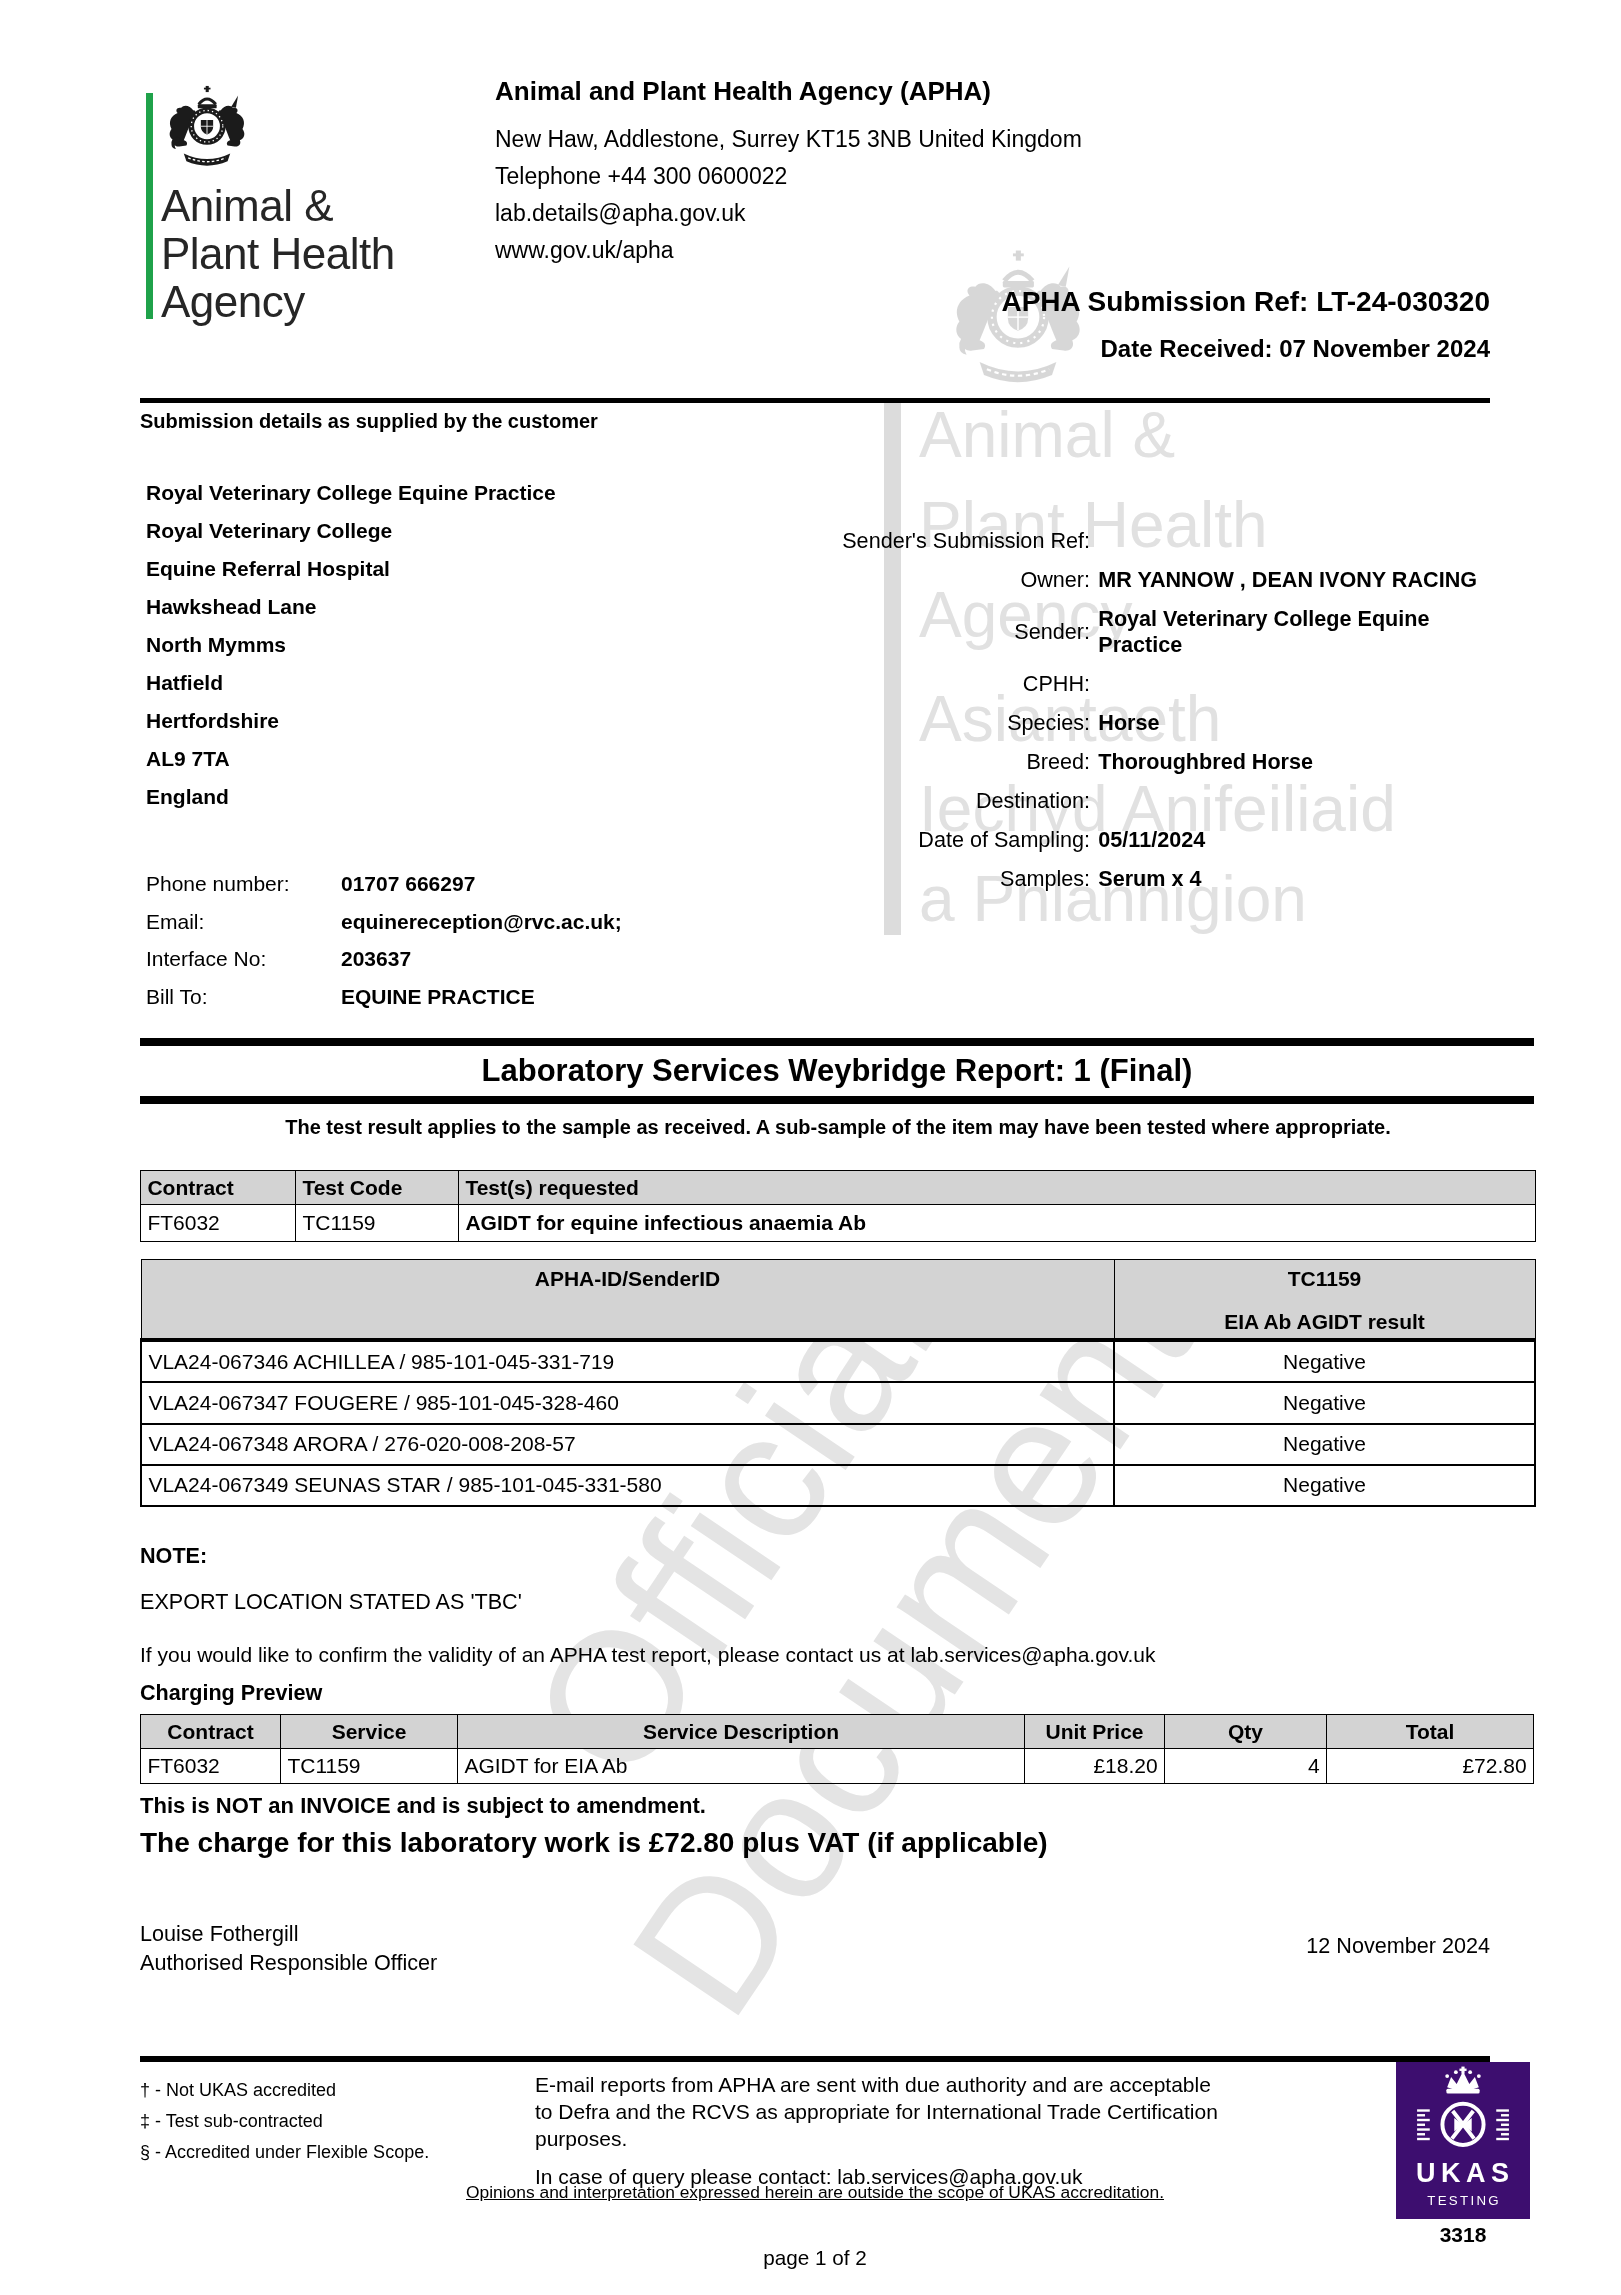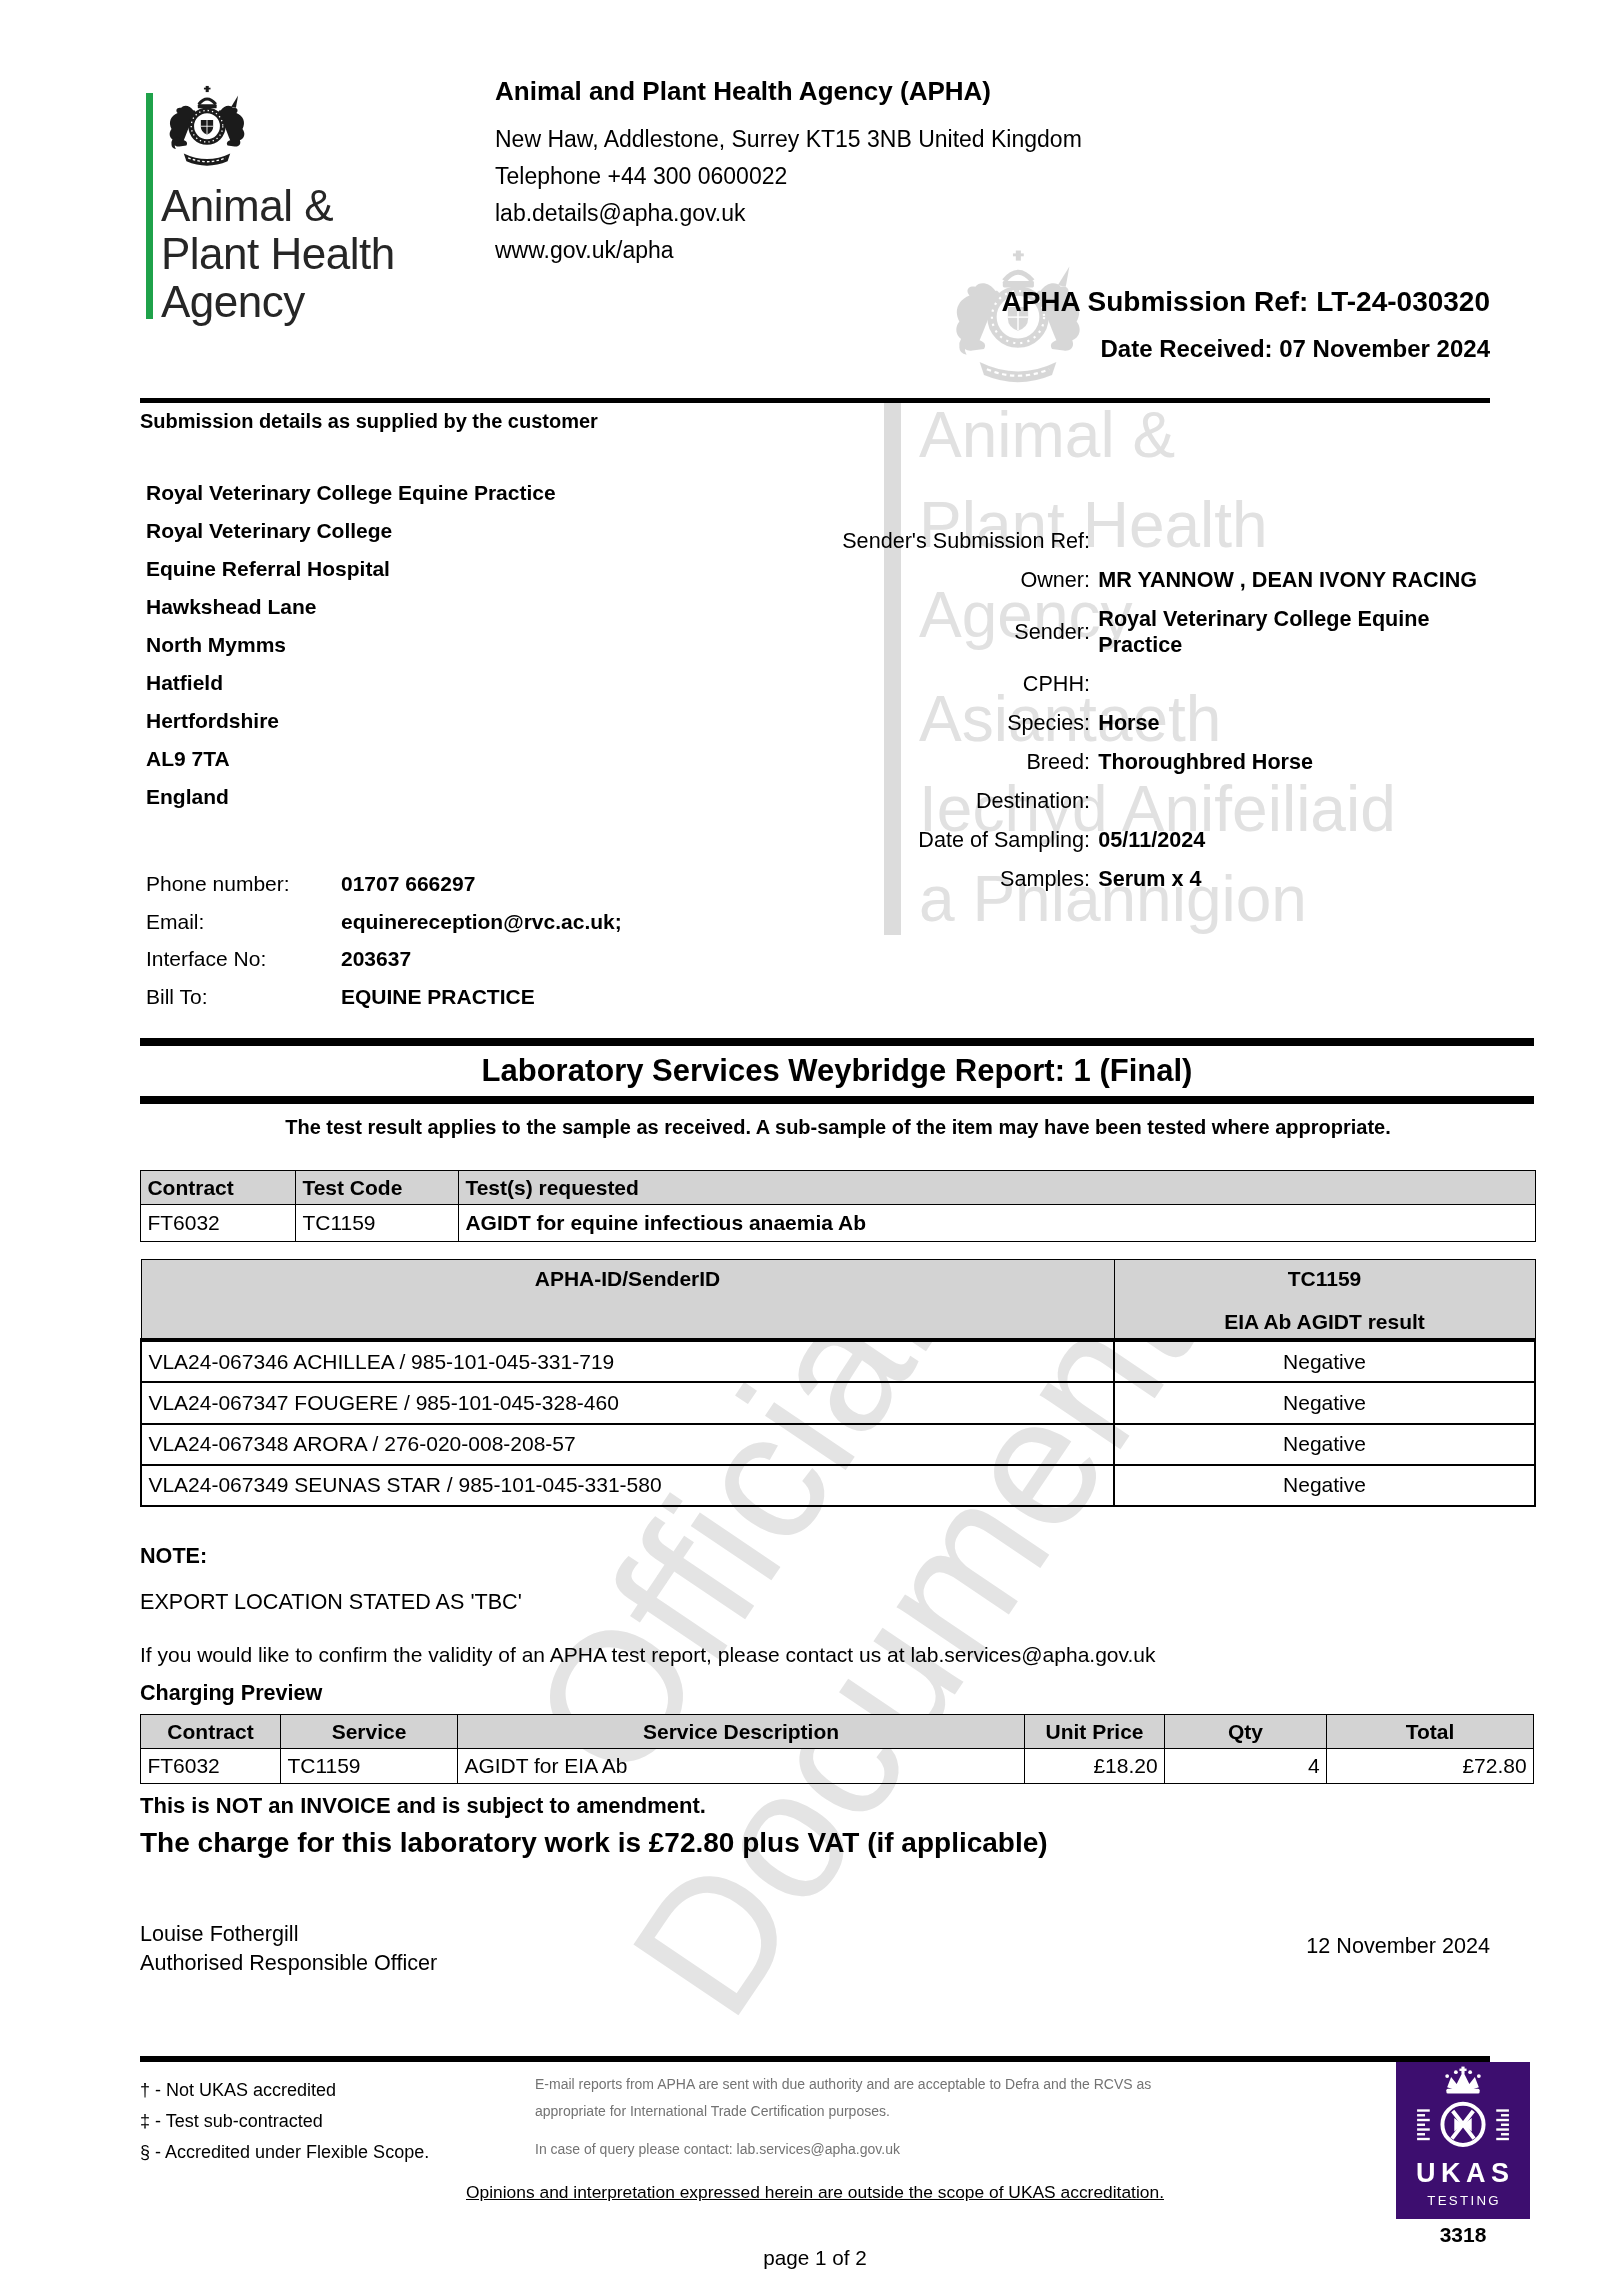--- a/index.html
+++ b/index.html
@@ -70,21 +70,21 @@
   .charging-table td{height:25px;}
   .ta-r{text-align:right;}
   .not-invoice{left:140px;top:1793px;font-size:22px;font-weight:bold;}
   .charge-note{left:140px;top:1827px;font-size:28px;font-weight:bold;text-align:center;}
   
   .sig{left:140px;top:1919px;font-size:21.6px;line-height:29px;}
   .sig-date{right:132px;top:1933px;font-size:21.6px;}
   .rule-4{left:140px;top:2056px;width:1350px;height:5.5px;}
   .daggers{left:140px;top:2075px;font-size:18px;line-height:31px;}
   .daggers span{display:block;}
-  .gray-note{left:535px;top:2071px;width:689px;color:#737373;font-size:14px;line-height:27px;}
+  .gray-note{left:535px;top:2071px;width:689px;color:#000000;font-size:21px;line-height:27px;}
   .gray-note .p2{margin-top:11px;}
   .opinions{left:140px;top:2182px;width:1350px;text-align:center;font-size:17.4px;text-decoration:underline;}
   .page-num{left:140px;top:2246px;width:1350px;text-align:center;font-size:20.7px;}
   .ukas-box{left:1396px;top:2062px;width:134px;height:157px;background:#3d0e6f;
             display:flex;flex-direction:column;align-items:center;justify-content:flex-start;}
   .ukas-mark{width:96px;height:95px;margin-top:2.8px;}
   .ukas-name{color:#fff;font-size:27px;font-weight:bold;letter-spacing:5.5px;line-height:27.5px;margin-left:4.6px;}
   .ukas-type{color:#fff;font-size:13.3px;letter-spacing:2.3px;margin-top:5.5px;margin-left:2.3px;}
   .ukas-number{left:1396px;top:2223px;width:134px;text-align:center;font-size:21px;font-weight:bold;}
 </style>

